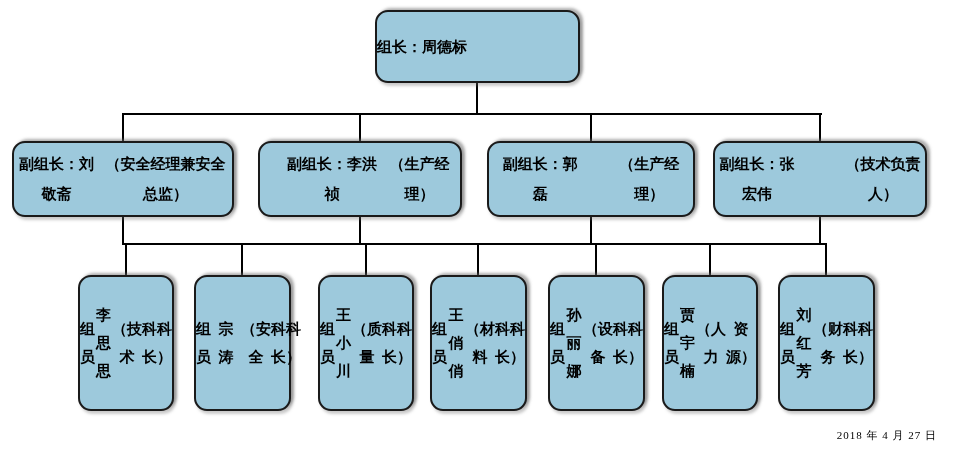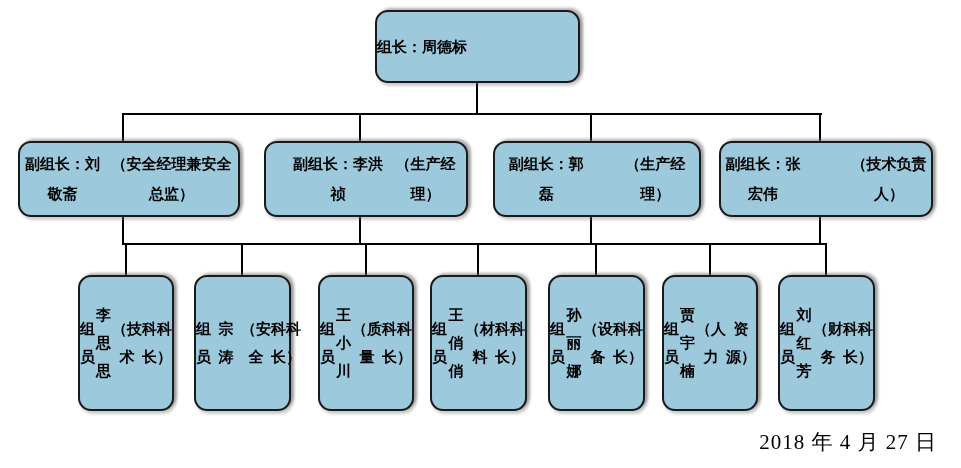--- a/index.html
+++ b/index.html
@@ -27,21 +27,21 @@
     box-shadow:3px -2px 3px rgba(110,110,110,0.55), 2px 3px 3px rgba(110,110,110,0.35);
     display:flex;
     align-items:center;
     justify-content:space-between;
     text-align:center;
     font-weight:bold;
     font-size:15px;
     line-height:2.0;
   }
   .leader-box{left:375px;top:10px;width:205px;height:73px;}
-  .deputy-box{top:141px;height:76px;margin-left:6px;}
+  .deputy-box{top:141px;height:76px;}
   .deputy-1{left:12px;width:222px;}
   .deputy-2{left:258px;width:204px;padding-left:25px;}
   .deputy-3{left:487px;width:208px;gap:14px;}
   .deputy-4{left:713px;width:214px;gap:42px;}
   .member-box{top:275px;height:136px;line-height:1.88;}
   .member-1{left:78px;width:96px;}
   .member-2{left:194px;width:97px;}
   .member-3{left:318px;width:96px;}
   .member-4{left:430px;width:97px;}
   .member-5{left:548px;width:97px;}
@@ -67,21 +67,21 @@
   .d2-1{left:125px;top:243px;height:33px;}
   .d2-2{left:241px;top:243px;height:33px;}
   .d2-3{left:365px;top:243px;height:33px;}
   .d2-4{left:477px;top:243px;height:33px;}
   .d2-5{left:595px;top:243px;height:33px;}
   .d2-6{left:709px;top:243px;height:33px;}
   .d2-7{left:825px;top:243px;height:33px;}
   .date-label{
     position:absolute;
     right:24px;top:428px;
-    font-size:21px;
+    font-size:11px;
     font-weight:normal;
     letter-spacing:1px;
   }
 </style>
 </head>
 <body>
 
 <div class="canvas">
 
   <div class="line vline v-root"></div>

